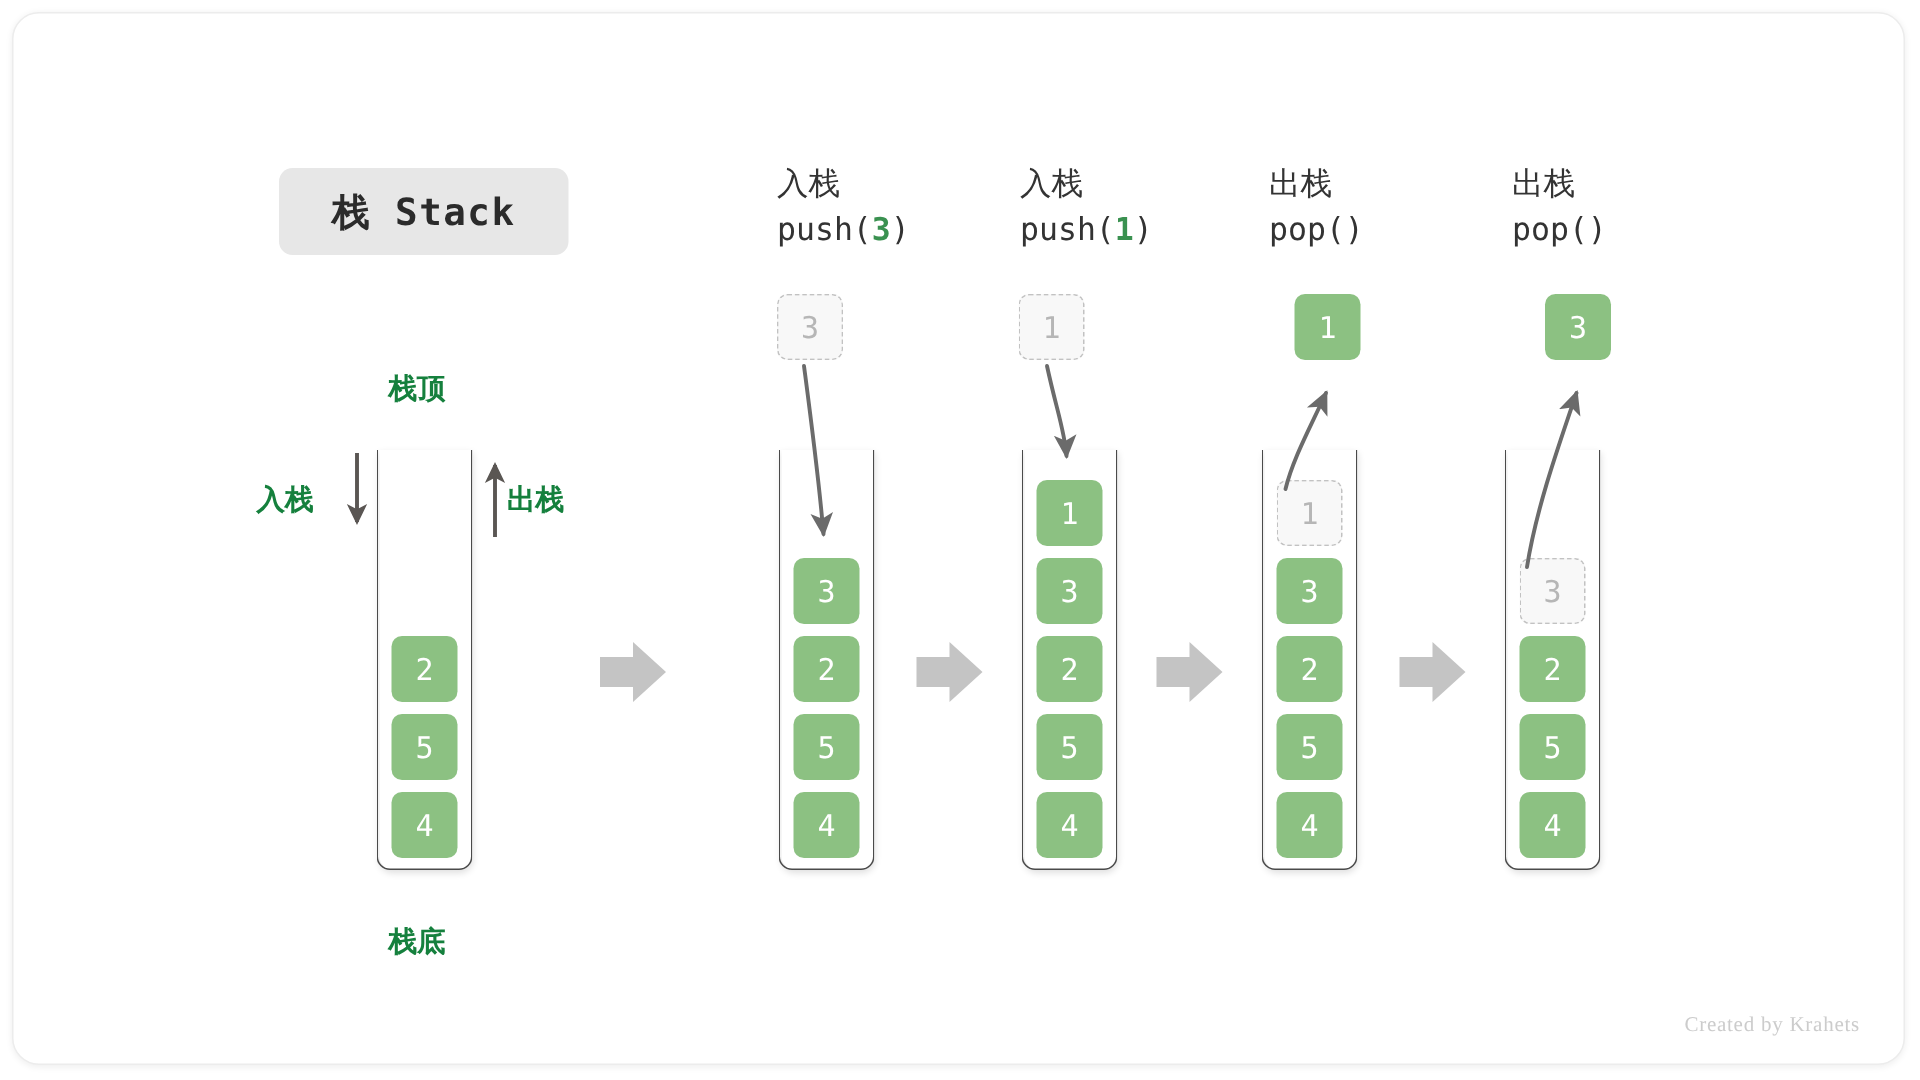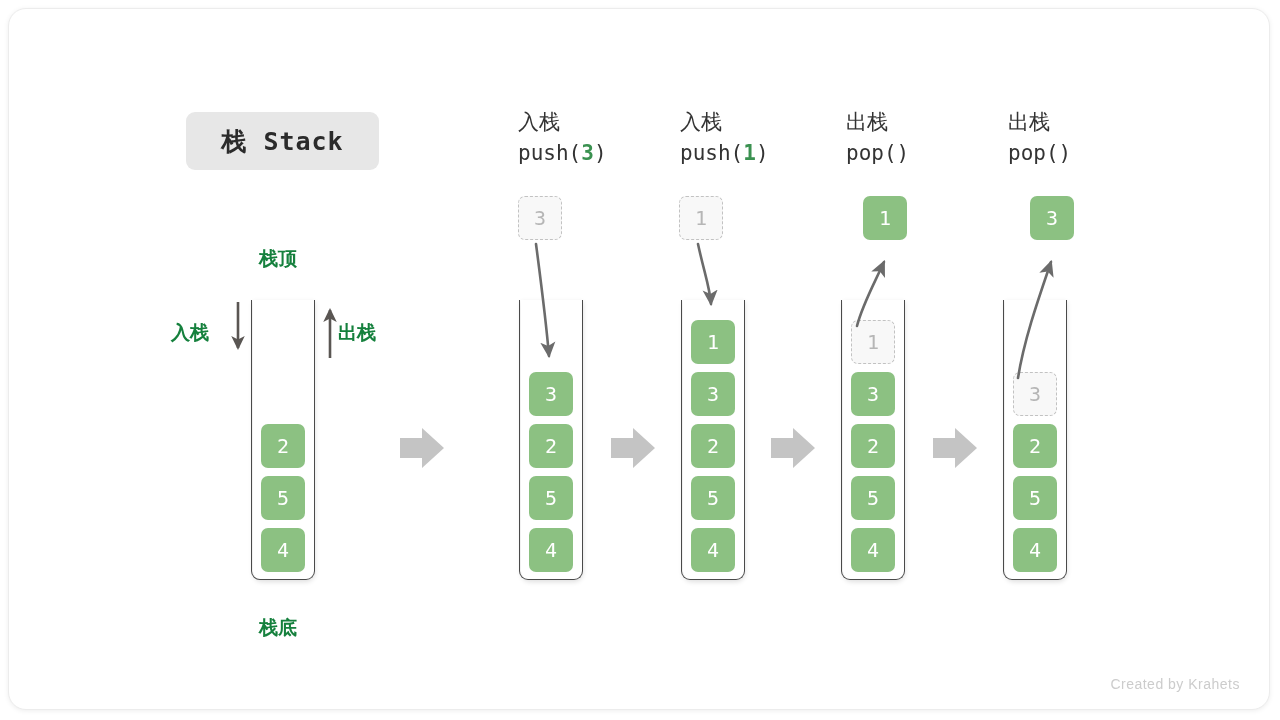--- a/index.html
+++ b/index.html
@@ -132,21 +132,21 @@
     border: 1.6px dashed #c2c2c2;
   }
 
   
   .credit {
     position: absolute;
     right: 40px;
     bottom: 28px;
     color: #cccccc;
     font-size: 14px;
-    font-family: Liberation Sans, sans-serif;
+    font-family: Liberation Serif, serif;
     letter-spacing: 0.5px;
   }
 
   svg.overlay {
     position: absolute;
     left: 0;
     top: 0;
     width: 1280px;
     height: 720px;
     pointer-events: none;

